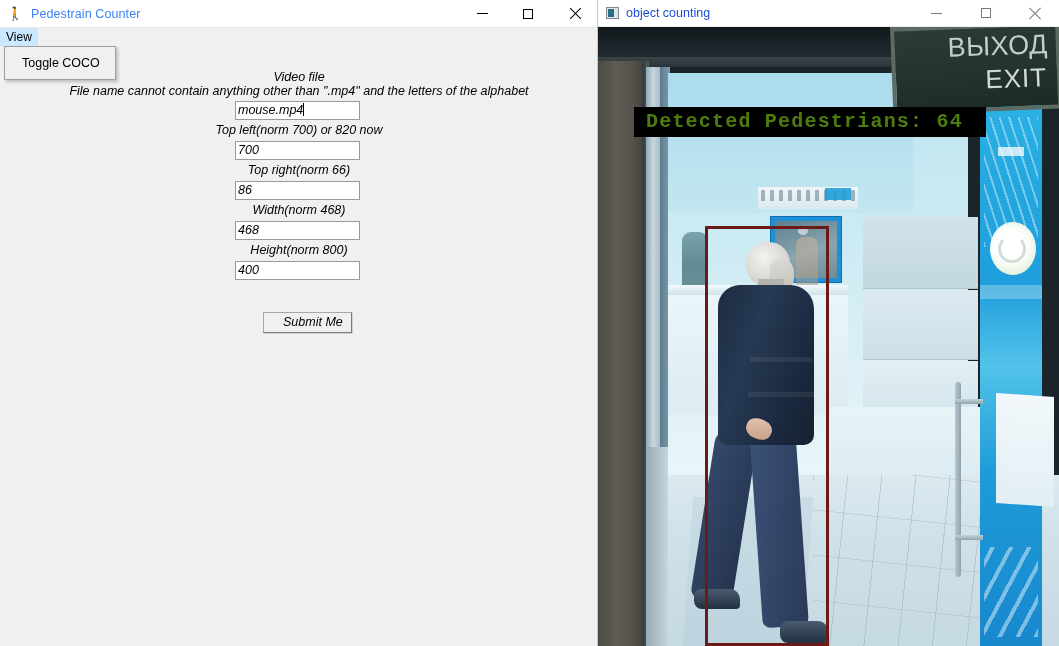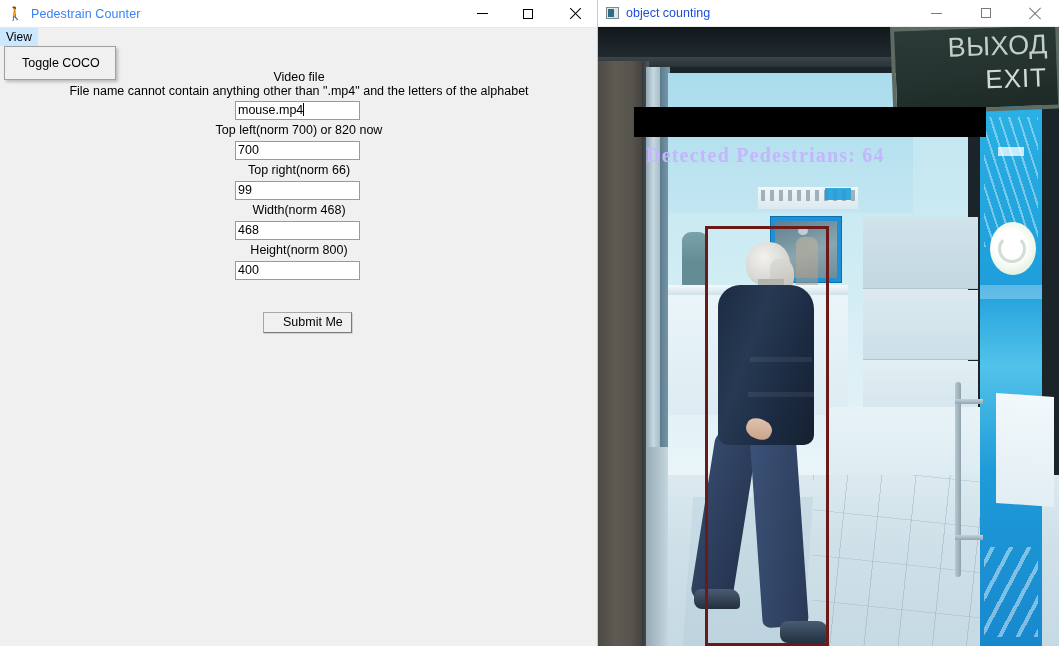--- a/index.html
+++ b/index.html
@@ -67,21 +67,21 @@
     border: 1px solid #a0a0a0;
     box-shadow: 2px 2px 3px rgba(0,0,0,0.22);
     z-index: 30;
     display: flex; align-items: center;
   }
   .menu-dropdown .mi {
     padding-left: 17px; font-size: 12.5px; color: #000; white-space: nowrap;
   }
 
   
-  .form-body { position: relative; height: 600px; background: #f0f0f0; }
+  .form-body { position: relative; height: 600px; background: #f0f0f0; font-style: italic; }
   .flabel {
     position: absolute; left: 0; width: 598px; text-align: center;
     font-size: 12.5px; color: #000; white-space: nowrap;
   }
   .fwarn {
     position: absolute; left: 0; width: 598px; text-align: center;
     font-size: 12.5px; color: #000; white-space: nowrap;
   }
   .finput {
     position: absolute; left: 235px; width: 125px; height: 19px;
@@ -391,24 +391,24 @@
     font-size: 26px; color: #d2dad3; letter-spacing: 1px; line-height: 1;
   }
 
   
   .overlay-box {
     left: 36px; top: 80px; width: 352px; height: 30px;
     background: #000000;
   }
   .overlay-text {
     position: absolute; left: 12px; top: 2px;
-    font-family: Liberation Serif, serif;
+    font-family: Liberation Mono, monospace;
     font-size: 20px; font-weight: bold;
-    color: #c4b5fd; letter-spacing: 1.2px;
-    white-space: nowrap; line-height: 26px; margin-top: 33px;
+    color: #4d7c0f; letter-spacing: 1.2px;
+    white-space: nowrap; line-height: 26px;
   }
 
   
   .bbox {
     left: 107px; top: 199px; width: 124px; height: 420px;
     border: 3px solid #6b1a17;
     background: transparent;
   }
 </style>
 </head>
@@ -451,21 +451,21 @@
 
       <div class="flabel" style="top:24px;">Video file</div>
       <div class="fwarn" style="top:38px;">File name cannot contain anything other than ".mp4" and the letters of the alphabet</div>
 
       <div class="finput" style="top:55px;"><span>mouse.mp4</span><span class="caret"></span></div>
 
       <div class="flabel" style="top:77px;">Top left(norm 700) or 820 now</div>
       <div class="finput" style="top:95px;">700</div>
 
       <div class="flabel" style="top:117px;">Top right(norm 66)</div>
-      <div class="finput" style="top:135px;">99</div>
+      <div class="finput" style="top:135px;">86</div>
 
       <div class="flabel" style="top:157px;">Width(norm 468)</div>
       <div class="finput" style="top:175px;">468</div>
 
       <div class="flabel" style="top:197px;">Height(norm 800)</div>
       <div class="finput" style="top:215px;">400</div>
 
       <div class="fbtn">Submit Me</div>
     </div>
   </div>

